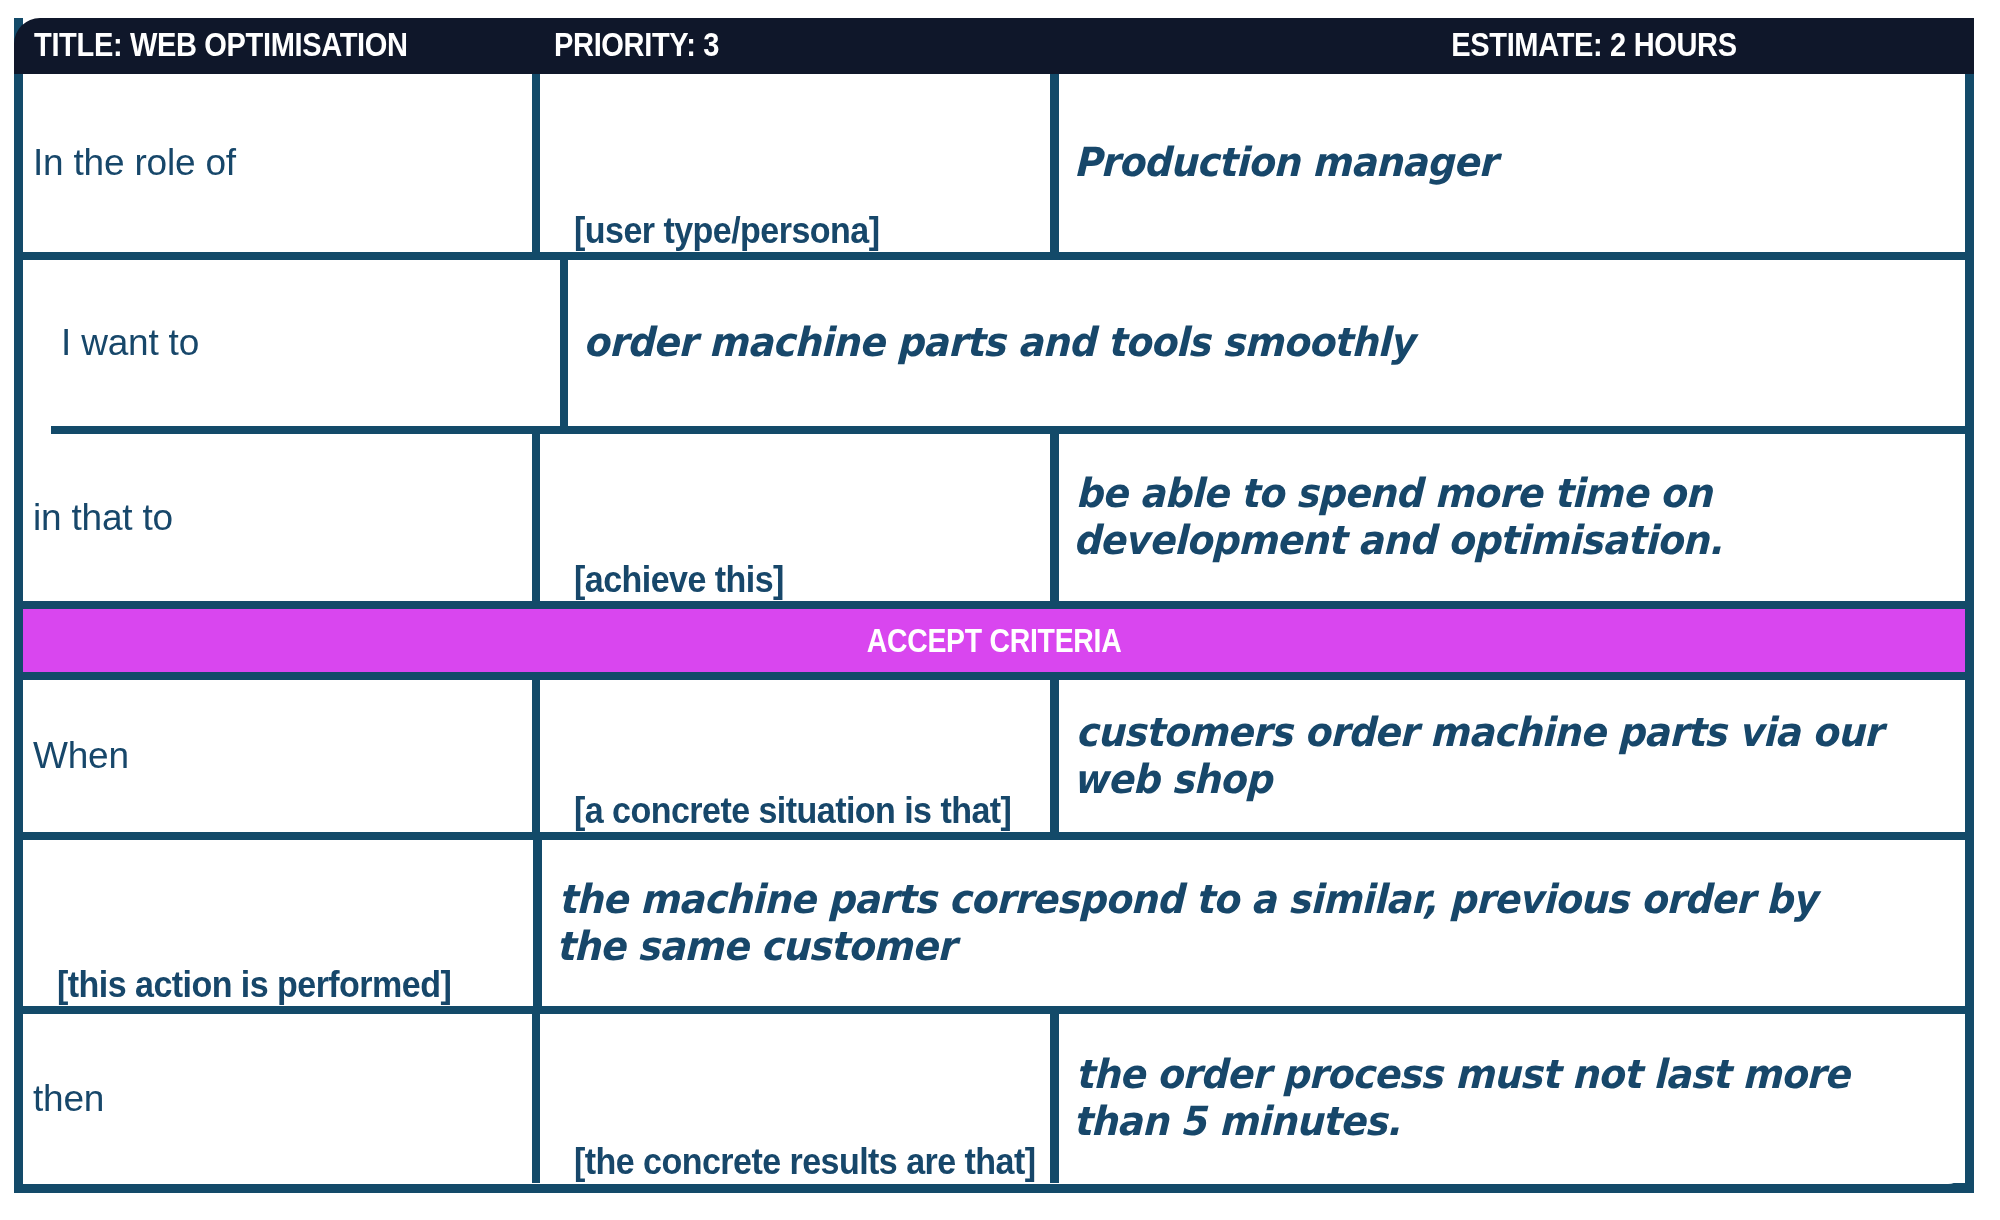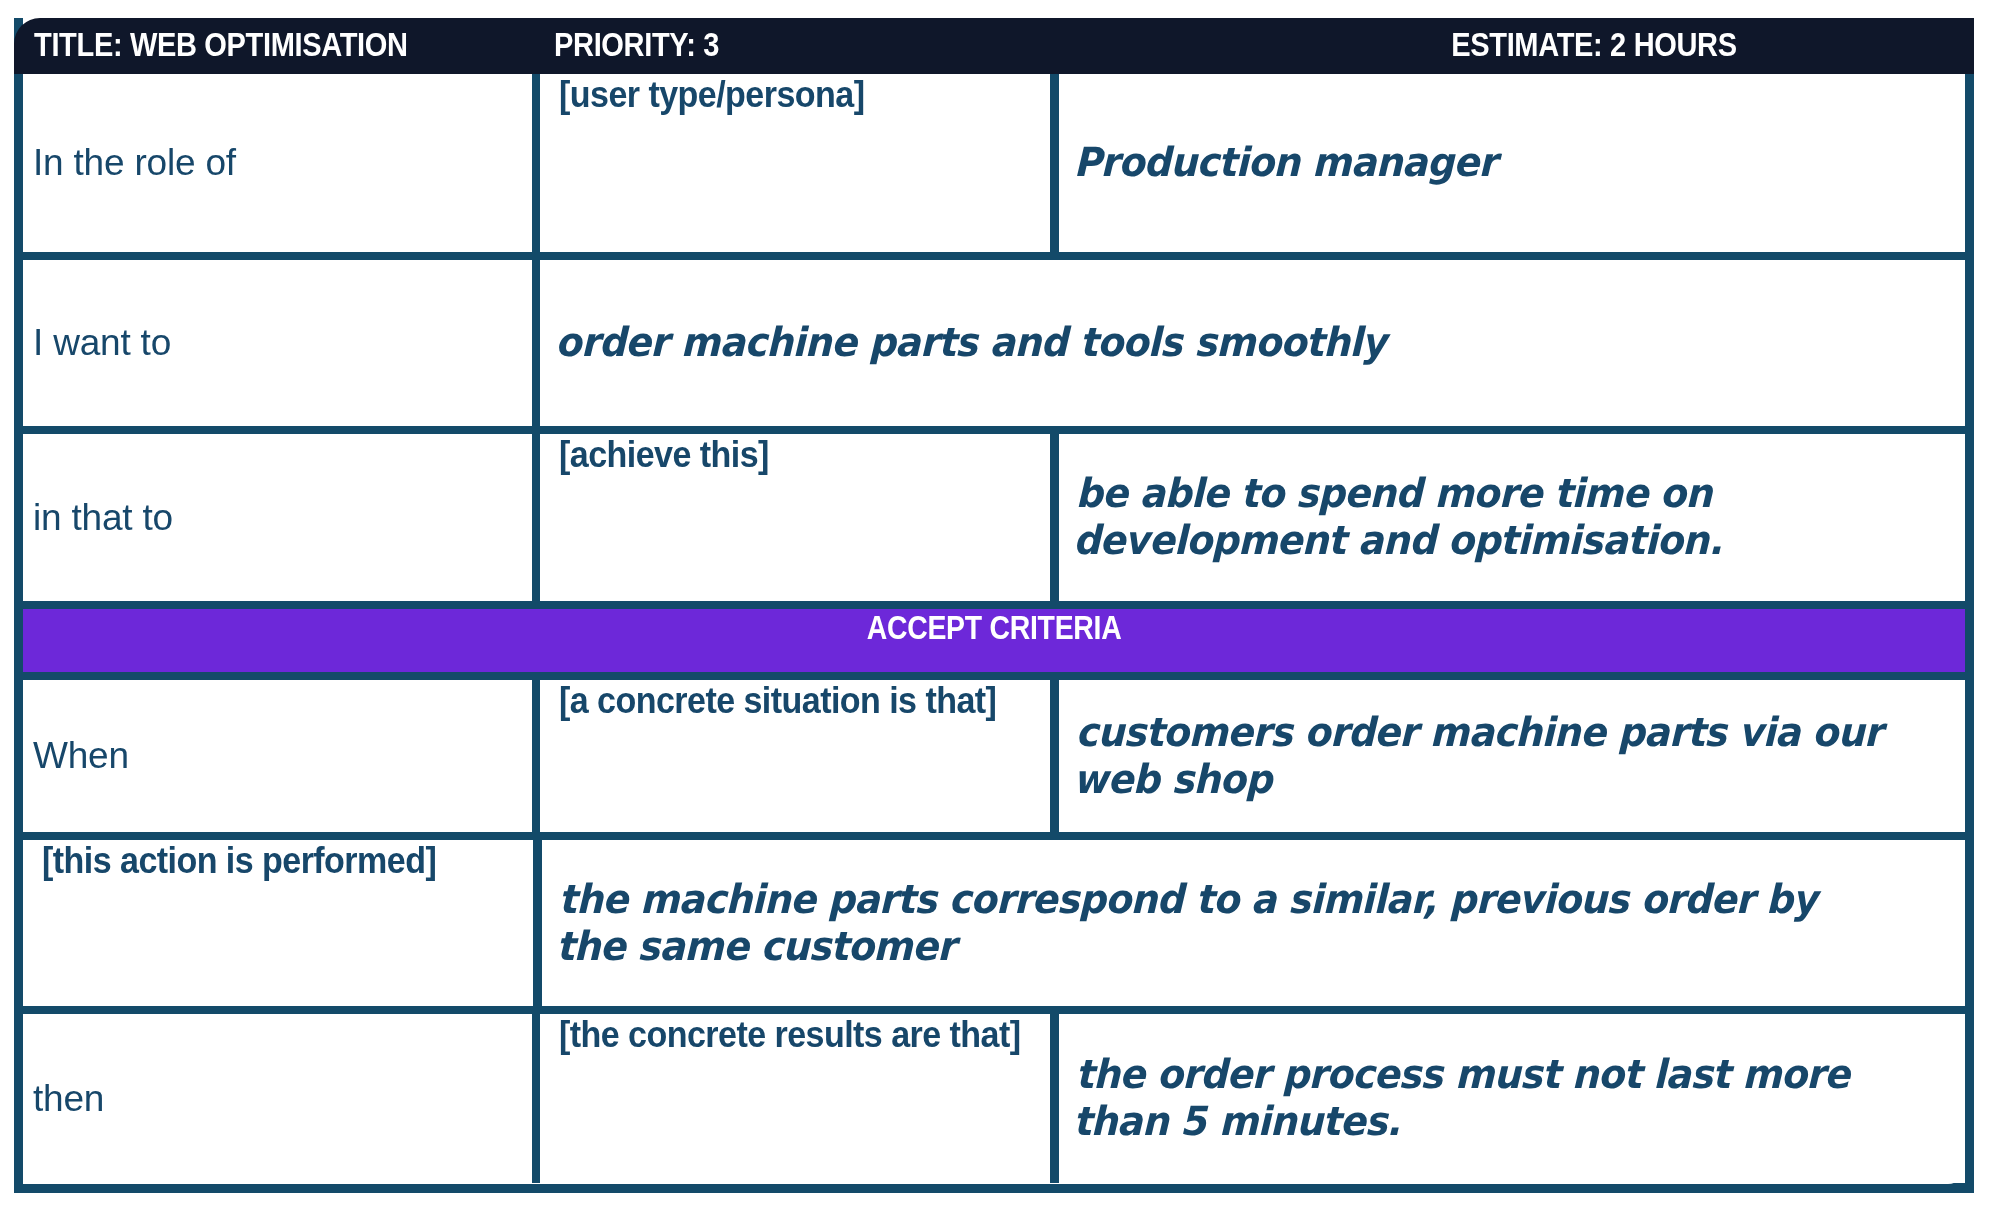--- a/index.html
+++ b/index.html
@@ -95,22 +95,22 @@
     display: flex;
     align-items: center;
     padding-left: 10px;
   }
   .col-template {
     width: 519px;
     flex: 0 0 519px;
     box-sizing: border-box;
     border-right: 9px solid #134a69;
     display: flex;
-    align-items: flex-start;
-    padding-left: 19px;
+    align-items: flex-end;
+    padding-left: 34px;
   }
   .col-value {
     flex: 1 1 auto;
     box-sizing: border-box;
     display: flex;
     align-items: center;
     padding-left: 18px;
     padding-right: 10px;
   }
 
@@ -138,33 +138,33 @@
     font-weight: 600;
     font-style: italic;
     line-height: 1.18;
     letter-spacing: -0.8px;
     transform: scaleX(0.95) skewX(-3deg);
     transform-origin: left center;
   }
 
   
   .r-role   { height: 186px; }
-  .r-want   { height: 174px; }
+  .r-want   { height: 174px; margin-left: 28px; }
   .r-inord  { height: 175px; }
   .r-when   { height: 160px; }
   .r-and    { height: 174px; }
   .r-then   { height: 169px; }
 
   
   .criteria-band {
     height: 71px;
     box-sizing: border-box;
-    background: #6d28d9;
-    display: flex;
-    align-items: flex-start;
+    background: #d946ef;
+    display: flex;
+    align-items: center;
     justify-content: center;
     border-bottom: 8px solid #134a69;
   }
   .criteria-text {
     color: #ffffff;
     font-size: 33px;
     font-weight: 700;
     letter-spacing: -0.3px;
     transform: scaleX(0.86);
     white-space: nowrap;

